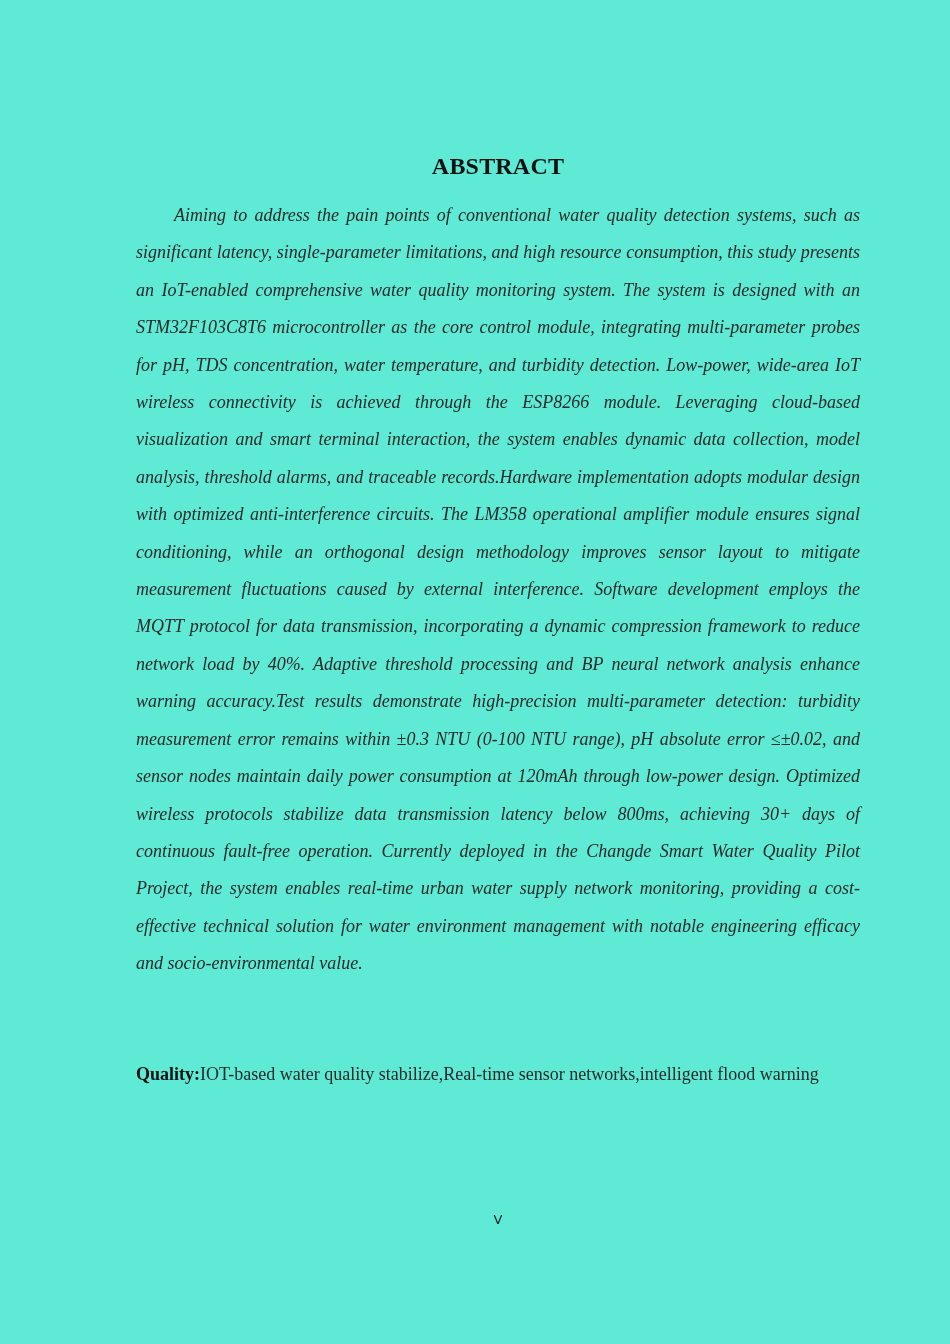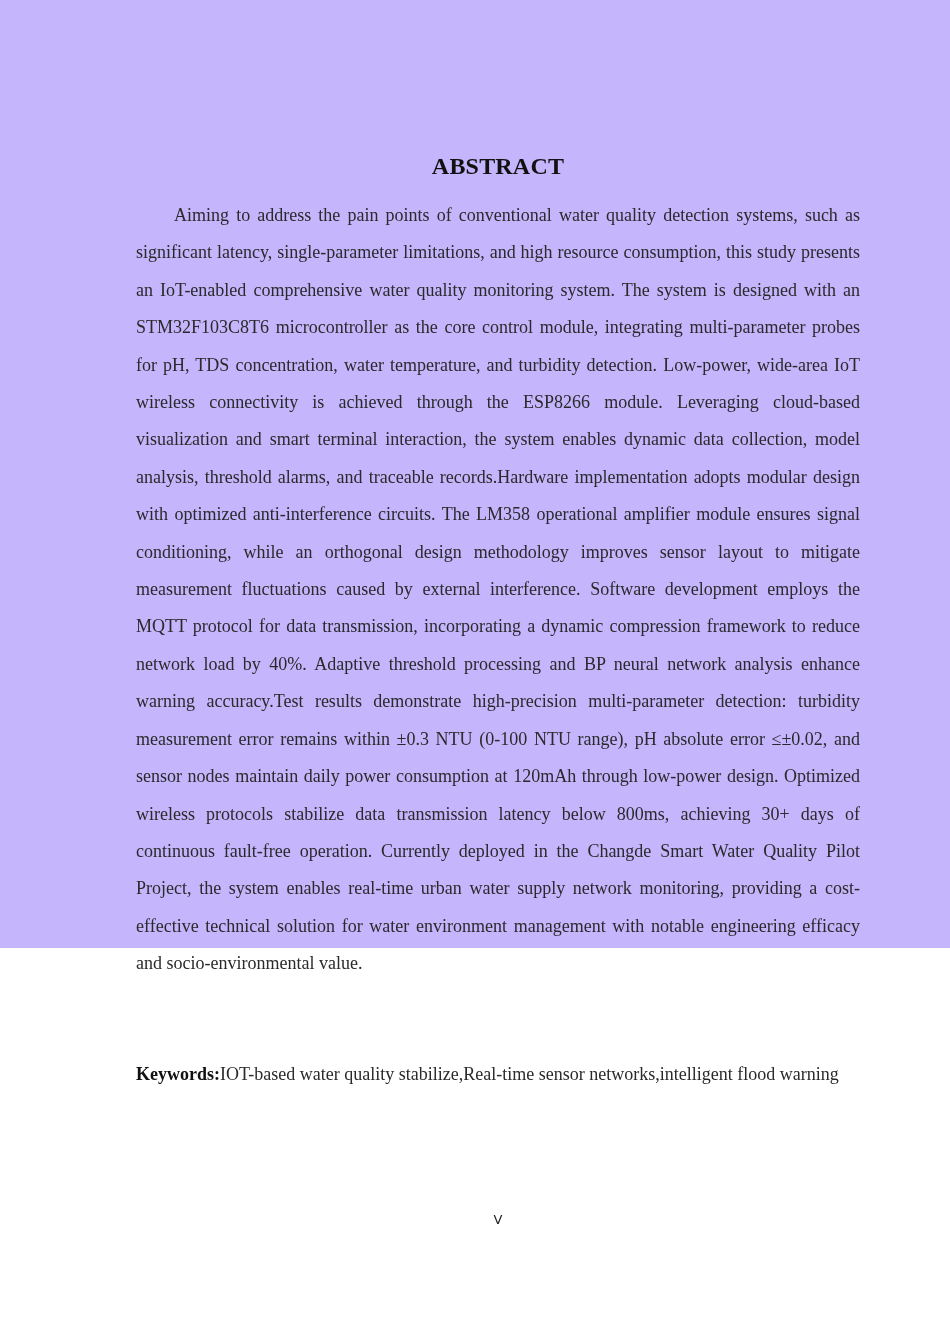--- a/index.html
+++ b/index.html
@@ -13,22 +13,22 @@
       position: relative;
       overflow: hidden;
       font-family: "Liberation Serif", "DejaVu Serif", serif;
       color: #222222;
     }
     .page {
       position: absolute;
       left: 0;
       top: 0;
       width: 950px;
-      height: 948px;
-      background: #c4b5fd;
+      height: 1344px;
+      background: #5eead4;
     }
     .title {
       position: absolute;
       left: 0;
       width: 996px;
       top: 151px;
       text-align: center;
       font-size: 24px;
       font-weight: bold;
       color: #111111;
@@ -37,20 +37,21 @@
     }
     .body-text {
       position: absolute;
       left: 136px;
       top: 197px;
       width: 724px;
       font-size: 18px;
       line-height: 37.4px;
       text-align: justify;
       color: #2a2a2a;
+      font-style: italic;
     }
     .body-text p {
       margin: 0;
       text-indent: 38px;
     }
     .keywords {
       position: absolute;
       left: 136px;
       top: 1056px;
       width: 724px;
@@ -77,16 +78,16 @@
 </head>
 <body>
 
 <div class="page">
   <div class="title">ABSTRACT</div>
 
   <div class="body-text">
     <p>Aiming to address the pain points of conventional water quality detection systems, such as significant latency, single-parameter limitations, and high resource consumption, this study presents an IoT-enabled comprehensive water quality monitoring system. The system is designed with an STM32F103C8T6 microcontroller as the core control module, integrating multi-parameter probes for pH, TDS concentration, water temperature, and turbidity detection. Low-power, wide-area IoT wireless connectivity is achieved through the ESP8266 module. Leveraging cloud-based visualization and smart terminal interaction, the system enables dynamic data collection, model analysis, threshold alarms, and traceable records.Hardware implementation adopts modular design with optimized anti-interference circuits. The LM358 operational amplifier module ensures signal conditioning, while an orthogonal design methodology improves sensor layout to mitigate measurement fluctuations caused by external interference. Software development employs the MQTT protocol for data transmission, incorporating a dynamic compression framework to reduce network load by 40%. Adaptive threshold processing and BP neural network analysis enhance warning accuracy.Test results demonstrate high-precision multi-parameter detection: turbidity measurement error remains within ±0.3 NTU (0-100 NTU range), pH absolute error ≤±0.02, and sensor nodes maintain daily power consumption at 120mAh through low-power design. Optimized wireless protocols stabilize data transmission latency below 800ms, achieving 30+ days of continuous fault-free operation. Currently deployed in the Changde Smart Water Quality Pilot Project, the system enables real-time urban water supply network monitoring, providing a cost-effective technical solution for water environment management with notable engineering efficacy and socio-environmental value.</p>
   </div>
 
-  <div class="keywords"><span class="kw-label">Keywords:</span><span>IOT-based water quality stabilize,Real-time sensor networks,intelligent flood warning</span></div>
+  <div class="keywords"><span class="kw-label">Quality:</span><span>IOT-based water quality stabilize,Real-time sensor networks,intelligent flood warning</span></div>
 
   <div class="page-number">V</div>
 </div>
 
 </body></html>

